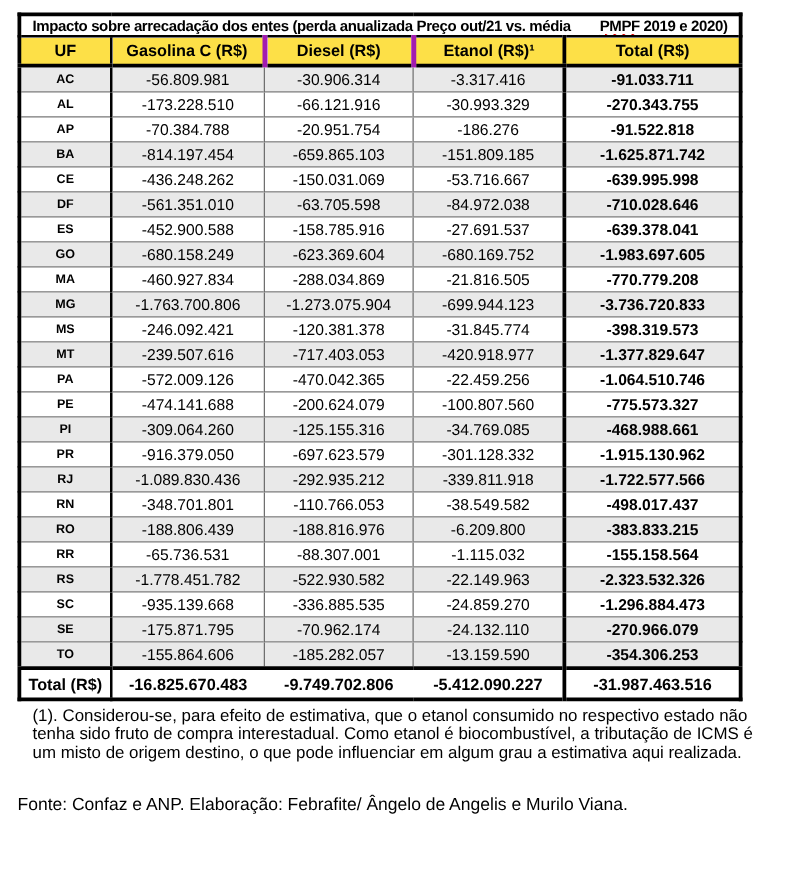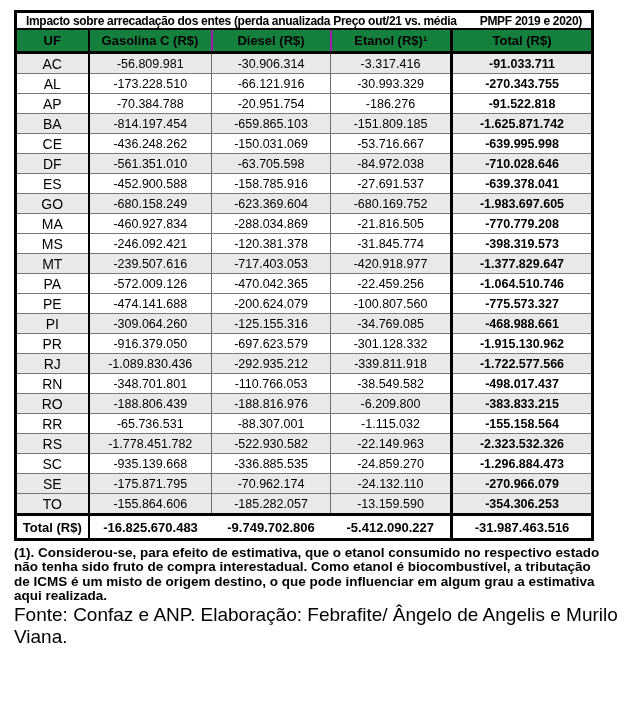--- a/index.html
+++ b/index.html
@@ -51,61 +51,60 @@
     text-underline-offset: 2px;
     padding-left: 20px;
   }
 
   
   .header-row th {
     font-weight: bold;
     font-size: 13px;
     height: 21px;
     border-bottom: 3px solid #000;
-    background: #15803d;
+    background: #fde047;
   }
 
   
   .c-gas { border-left: 2px solid #000; margin-top: 21px; }
   .c-die, .c-eta { border-left: 1px solid #6f6f6f; }
-  thead th.c-die, thead th.c-eta { border-left: 2px solid #a21caf; }
+  thead th.c-die, thead th.c-eta { border-left: 4px solid #a21caf; }
   .c-tot { border-left: 3px solid #000; }
 
   
   tbody td {
     font-size: 12.5px;
     height: 19px;
     border-top: 1px solid #787878;
   }
   tbody tr:first-child td { border-top: none; }
-  tbody td.c-uf { font-weight: normal; font-size: 14px; }
+  tbody td.c-uf { font-weight: bold; font-size: 10px; }
   tbody td.c-tot { font-weight: bold; }
   tbody tr.zebra td { background: #e9e9e9; }
 
   
   .total-row td {
     border-top: 3px solid #000;
     font-weight: bold;
     font-size: 13px;
     height: 22px;
     background: #fff;
   }
   .total-row td.c-die, .total-row td.c-eta { border-left: none; margin-top: 45px; }
 
   
   .footnote {
-    margin: 5px 0 0 0;
+    margin: 5px 0 0 12px;
     width: 588px;
     font-size: 13.5px;
     line-height: 1.07;
-    font-weight: bold;
   }
   .source {
-    margin: 0 0 0 0;
-    font-size: 19px;
+    margin: 26px 0 0 0;
+    font-size: 14px;
   }
 </style>
 </head>
 <body>
 
 <div class="page">
 
   <table class="impact">
     <colgroup>
       <col style="width:73px">
@@ -183,20 +182,27 @@
           <td class="c-eta">-680.169.752</td>
           <td class="c-tot">-1.983.697.605</td>
         </tr>
         <tr>
           <td class="c-uf">MA</td>
           <td class="c-gas">-460.927.834</td>
           <td class="c-die">-288.034.869</td>
           <td class="c-eta">-21.816.505</td>
           <td class="c-tot">-770.779.208</td>
         </tr>
+        <tr class="zebra">
+          <td class="c-uf">MG</td>
+          <td class="c-gas">-1.763.700.806</td>
+          <td class="c-die">-1.273.075.904</td>
+          <td class="c-eta">-699.944.123</td>
+          <td class="c-tot">-3.736.720.833</td>
+        </tr>
         <tr>
           <td class="c-uf">MS</td>
           <td class="c-gas">-246.092.421</td>
           <td class="c-die">-120.381.378</td>
           <td class="c-eta">-31.845.774</td>
           <td class="c-tot">-398.319.573</td>
         </tr>
         <tr class="zebra">
           <td class="c-uf">MT</td>
           <td class="c-gas">-239.507.616</td>

